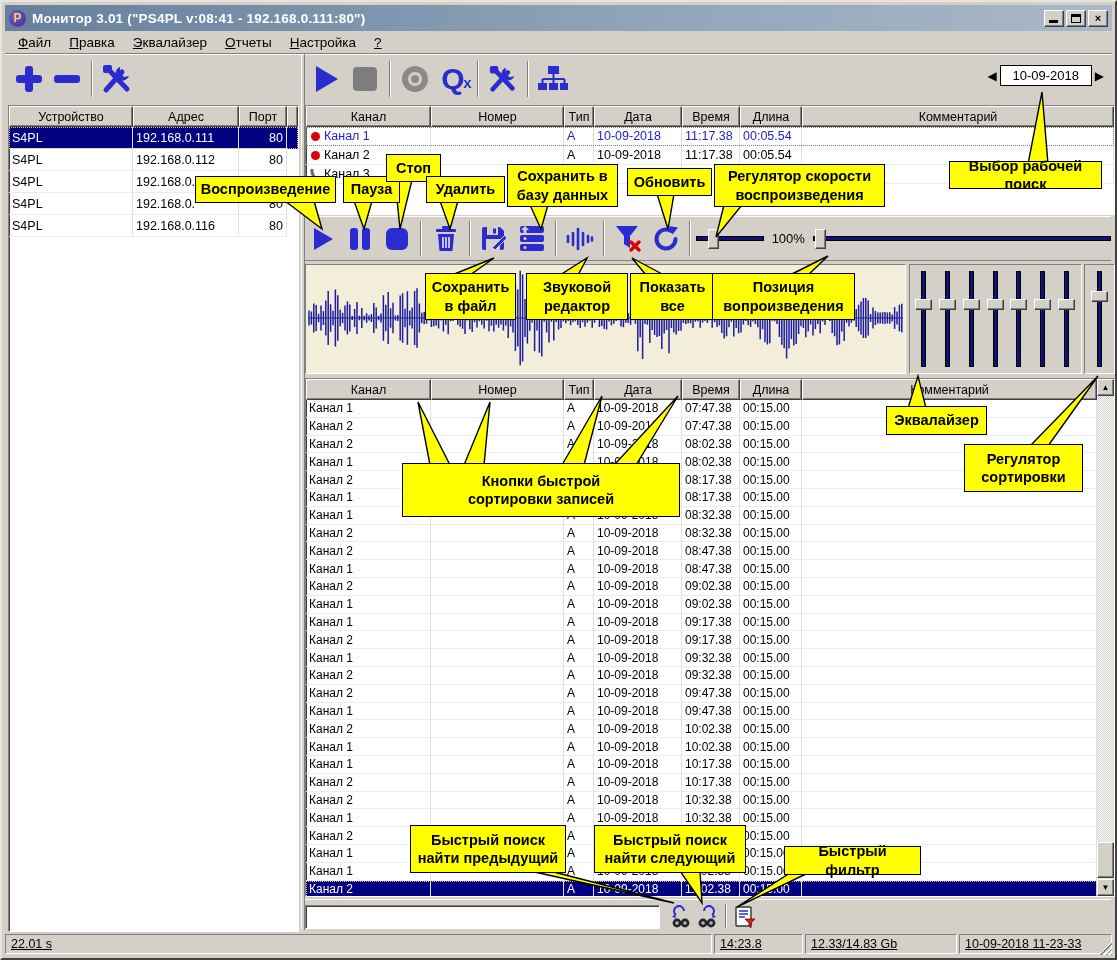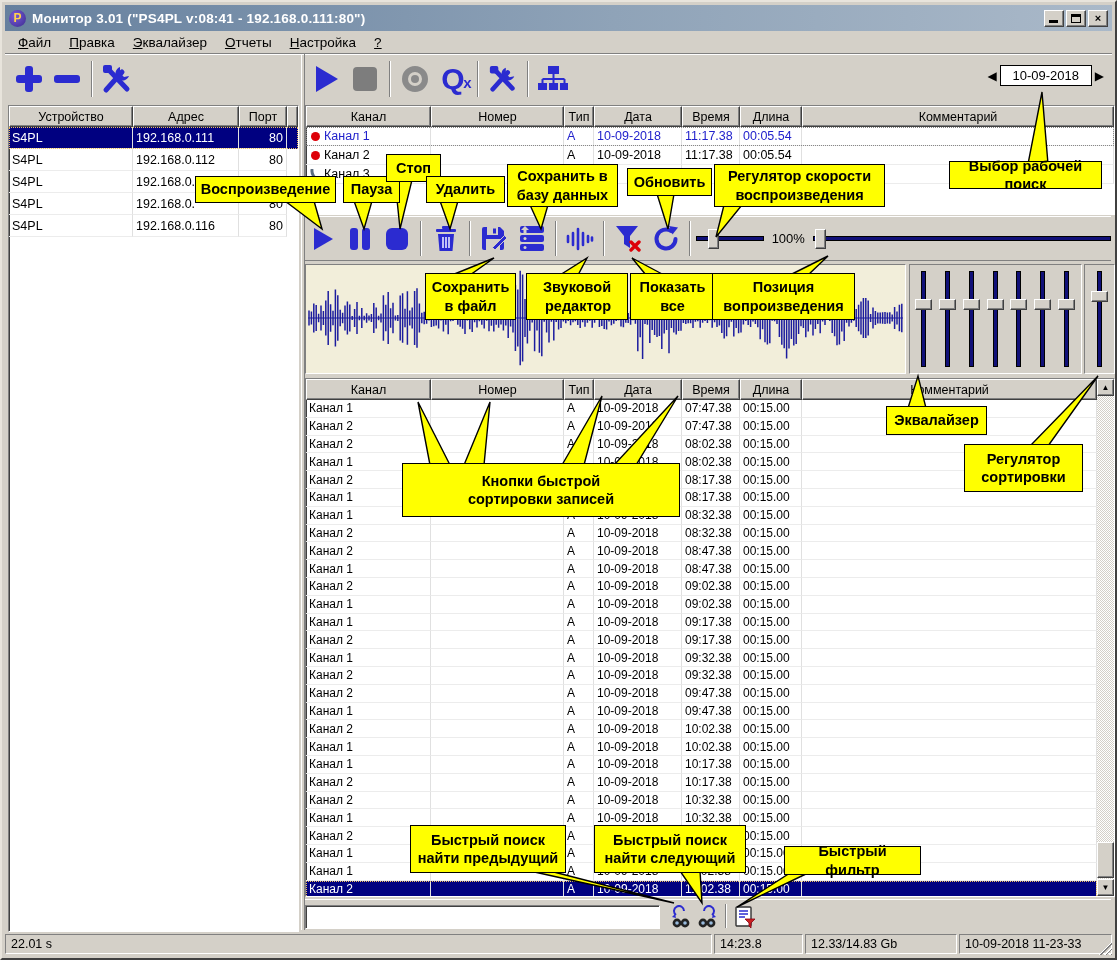--- a/index.html
+++ b/index.html
@@ -96,21 +96,21 @@
   .vslider .thumb{position:absolute;left:50%;width:17px;height:11px;margin-left:-9px;background:#d4d0c8;
     border:1px solid;border-color:#fff #404040 #404040 #fff;box-shadow:inset -1px -1px 0 #808080;}
   
   #search-band{position:absolute;left:303px;top:897px;right:4px;height:34px;display:flex;align-items:center;border-top:1px solid #fff;}
   #search-input{width:355px;height:24px;background:#fff;border:1px solid;border-color:#808080 #fff #fff #808080;
     box-shadow:inset 1px 1px 0 #404040;font-size:13px;padding:0 4px;margin-right:8px;}
   .sicon{width:26px;height:26px;display:flex;align-items:center;justify-content:center;}
   
   #statusbar{position:absolute;left:3px;right:3px;bottom:3px;height:24px;display:flex;align-items:center;gap:2px;padding-top:2px;}
   .spanel{height:20px;border:1px solid;border-color:#808080 #fff #fff #808080;font-size:12.5px;padding:1px 5px;
-    display:flex;align-items:center;white-space:nowrap;overflow:hidden;}
+    display:flex;align-items:center;white-space:nowrap;overflow:hidden;text-decoration:underline;}
   #grip{position:absolute;right:0;bottom:0;width:14px;height:14px;
     background:linear-gradient(135deg,transparent 50%,#fff 50%,#fff 55%,#808080 55%,#808080 62%,transparent 62%,transparent 70%,#fff 70%,#fff 75%,#808080 75%,#808080 82%,transparent 82%,transparent 88%,#fff 88%,#fff 93%,#808080 93%);}
   
   #tail-overlay{position:absolute;left:0;top:0;width:1117px;height:960px;pointer-events:none;z-index:40;}
   .callout{position:absolute;z-index:41;background:#ffff00;border:1.6px solid #000;color:#000;font-weight:bold;
     font-size:14.5px;line-height:1.25;display:flex;align-items:center;justify-content:center;text-align:center;
     white-space:pre-line;padding:1px 6px;pointer-events:none;}
   svg{display:block;}
 </style>
 </head>
@@ -745,21 +745,21 @@
       <div class="callout" style="left: 384px; top: 152px; width: 55px; height: 28px;">Стоп</div>
       <div class="callout" style="left: 424px; top: 174px; width: 79px; height: 27px;">Удалить</div>
       <div class="callout" style="left: 505px; top: 162px; width: 111px; height: 43px;">Сохранить в
 базу данных</div>
       <div class="callout" style="left: 625px; top: 166px; width: 85px; height: 28px;">Обновить</div>
       <div class="callout" style="left: 712px; top: 162px; width: 171px; height: 43px;">Регулятор скорости
 воспроизведения</div>
       <div class="callout" style="left: 947px; top: 159px; width: 153px; height: 28px;">Выбор рабочей поиск</div>
       <div class="callout" style="left: 423px; top: 271px; width: 91px; height: 47px;">Сохранить
 в файл</div>
-      <div class="callout" style="left: 524px; top: 271px; width: 102px; height: 47px; text-align: right;">Звуковой
+      <div class="callout" style="left: 524px; top: 271px; width: 102px; height: 47px;">Звуковой
 редактор</div>
       <div class="callout" style="left: 628px; top: 271px; width: 85px; height: 47px;">Показать
 все</div>
       <div class="callout" style="left: 710px; top: 271px; width: 143px; height: 47px;">Позиция
 вопроизведения</div>
       <div class="callout" style="left: 884px; top: 404px; width: 101px; height: 29px;">Эквалайзер</div>
       <div class="callout" style="left: 962px; top: 442px; width: 119px; height: 48px;">Регулятор
 сортировки</div>
       <div class="callout" style="left: 400px; top: 461px; width: 278px; height: 54px;">Кнопки быстрой
 сортировки записей</div>

